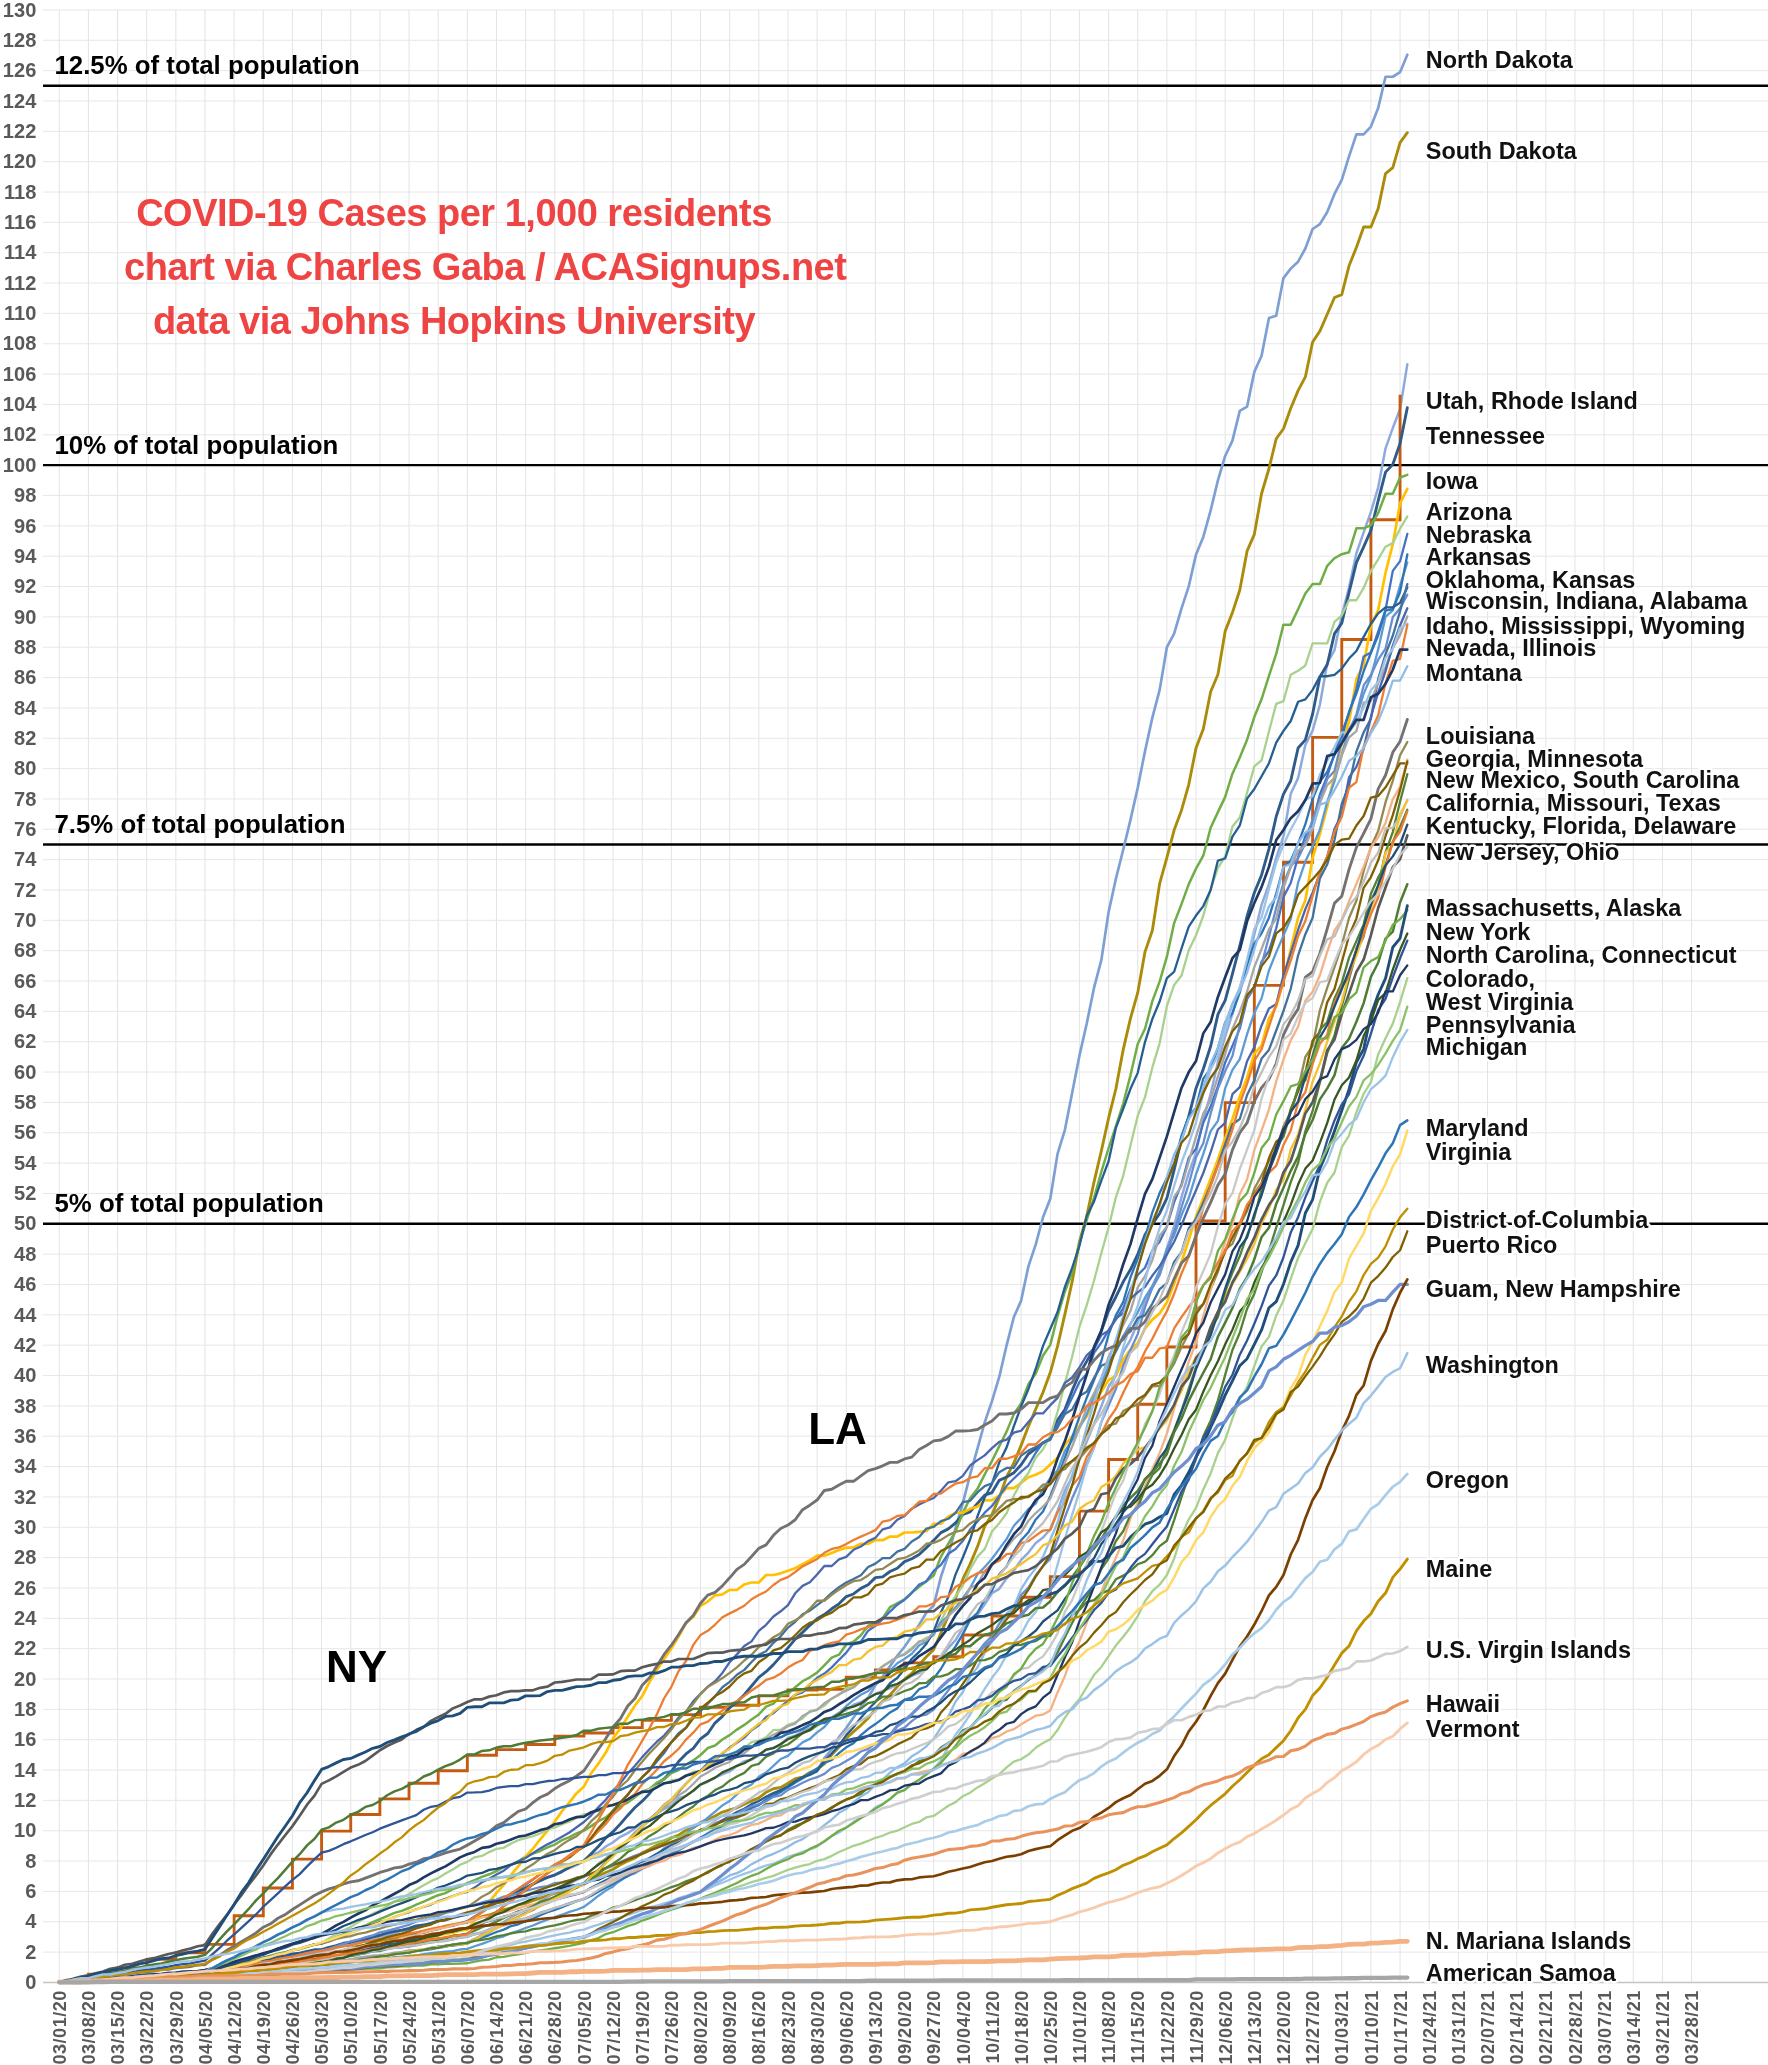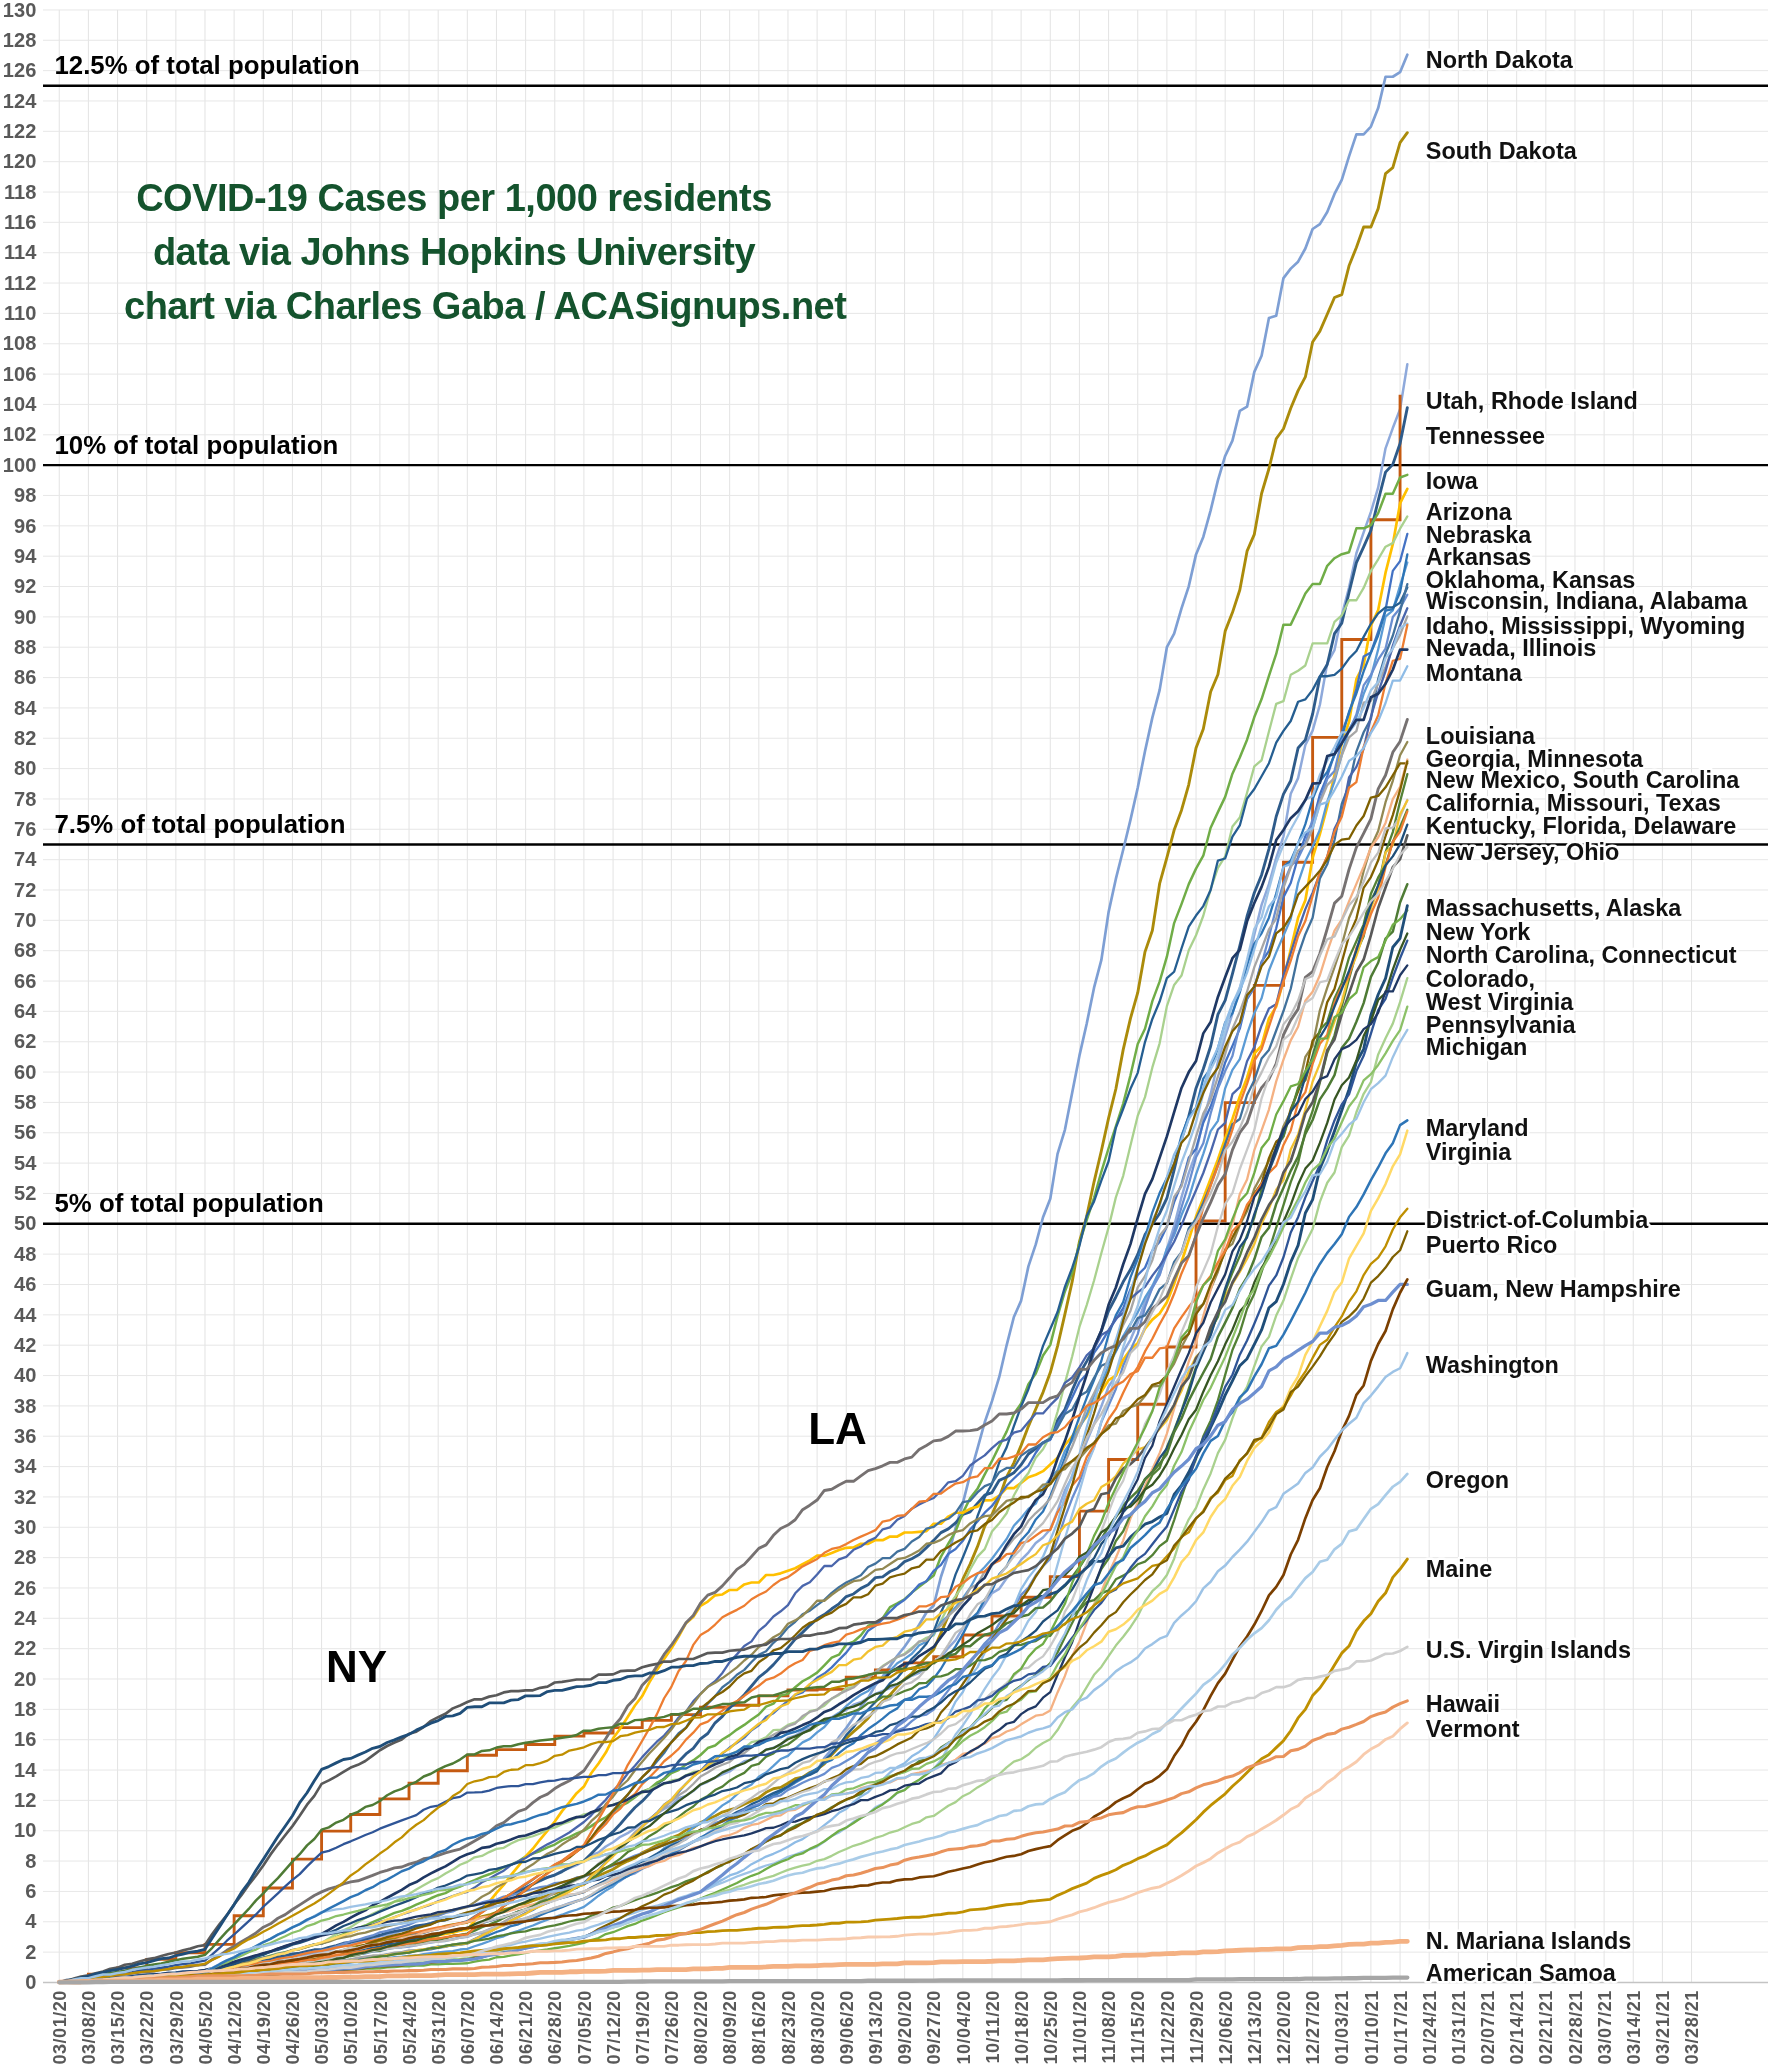--- a/index.html
+++ b/index.html
@@ -1,20 +1,20 @@
 <!DOCTYPE html>
 <html><head>
 <meta charset="utf-8">
 <style>
   html,body{margin:0;padding:0;background:#fff;}
   #stage{position:relative;width:1768px;height:2066px;background:#fff;overflow:hidden;
          font-family:"Liberation Sans",sans-serif;}
   #chart-svg{position:absolute;left:0;top:0;}
-  #title-block{position:absolute;left:124px;top:171px;width:660px;text-align:center;
-               font-weight:bold;font-size:38px;line-height:54px;color:#14532d;letter-spacing:-0.5px;}
+  #title-block{position:absolute;left:124px;top:186px;width:660px;text-align:center;
+               font-weight:bold;font-size:38px;line-height:54px;color:#ef4444;letter-spacing:-0.5px;}
   .tline{white-space:nowrap;}
 </style>
 </head>
 <body>
 
 <div id="stage">
   <svg id="chart-svg" width="1768" height="2066" viewBox="0 0 1850 2161">
       <line x1="62" y1="10" x2="62" y2="2074" stroke="#E2E2E2" stroke-width="1"></line>
       <line x1="92.5" y1="10" x2="92.5" y2="2074" stroke="#E2E2E2" stroke-width="1"></line>
       <line x1="123" y1="10" x2="123" y2="2074" stroke="#E2E2E2" stroke-width="1"></line>
@@ -362,17 +362,17 @@
       <text x="1492" y="1556.4713" font-size="24.5" font-weight="bold" fill="#111" stroke="#FFFFFF" stroke-width="5" paint-order="stroke" stroke-linejoin="round" font-family="&quot;Liberation Sans&quot;,sans-serif">Oregon</text>
       <text x="1492" y="1650.1456" font-size="24.5" font-weight="bold" fill="#111" stroke="#FFFFFF" stroke-width="5" paint-order="stroke" stroke-linejoin="round" font-family="&quot;Liberation Sans&quot;,sans-serif">Maine</text>
       <text x="1492" y="1734.2937" font-size="24.5" font-weight="bold" fill="#111" stroke="#FFFFFF" stroke-width="5" paint-order="stroke" stroke-linejoin="round" font-family="&quot;Liberation Sans&quot;,sans-serif">U.S. Virgin Islands</text>
       <text x="1492" y="1791.4509" font-size="24.5" font-weight="bold" fill="#111" stroke="#FFFFFF" stroke-width="5" paint-order="stroke" stroke-linejoin="round" font-family="&quot;Liberation Sans&quot;,sans-serif">Hawaii</text>
       <text x="1492" y="1816.8541" font-size="24.5" font-weight="bold" fill="#111" stroke="#FFFFFF" stroke-width="5" paint-order="stroke" stroke-linejoin="round" font-family="&quot;Liberation Sans&quot;,sans-serif">Vermont</text>
       <text x="1492" y="2039.1321" font-size="24.5" font-weight="bold" fill="#111" stroke="#FFFFFF" stroke-width="5" paint-order="stroke" stroke-linejoin="round" font-family="&quot;Liberation Sans&quot;,sans-serif">N. Mariana Islands</text>
       <text x="1492" y="2072.4738" font-size="24.5" font-weight="bold" fill="#111" stroke="#FFFFFF" stroke-width="5" paint-order="stroke" stroke-linejoin="round" font-family="&quot;Liberation Sans&quot;,sans-serif">American Samoa</text>
     </svg>
   <div id="title-block">
     <div class="tline">COVID-19 Cases per 1,000 residents</div>
+    <div class="tline">chart via Charles Gaba / ACASignups.net</div>
     <div class="tline">data via Johns Hopkins University</div>
-    <div class="tline">chart via Charles Gaba / ACASignups.net</div>
   </div>
 </div>
 
 
 </body></html>

